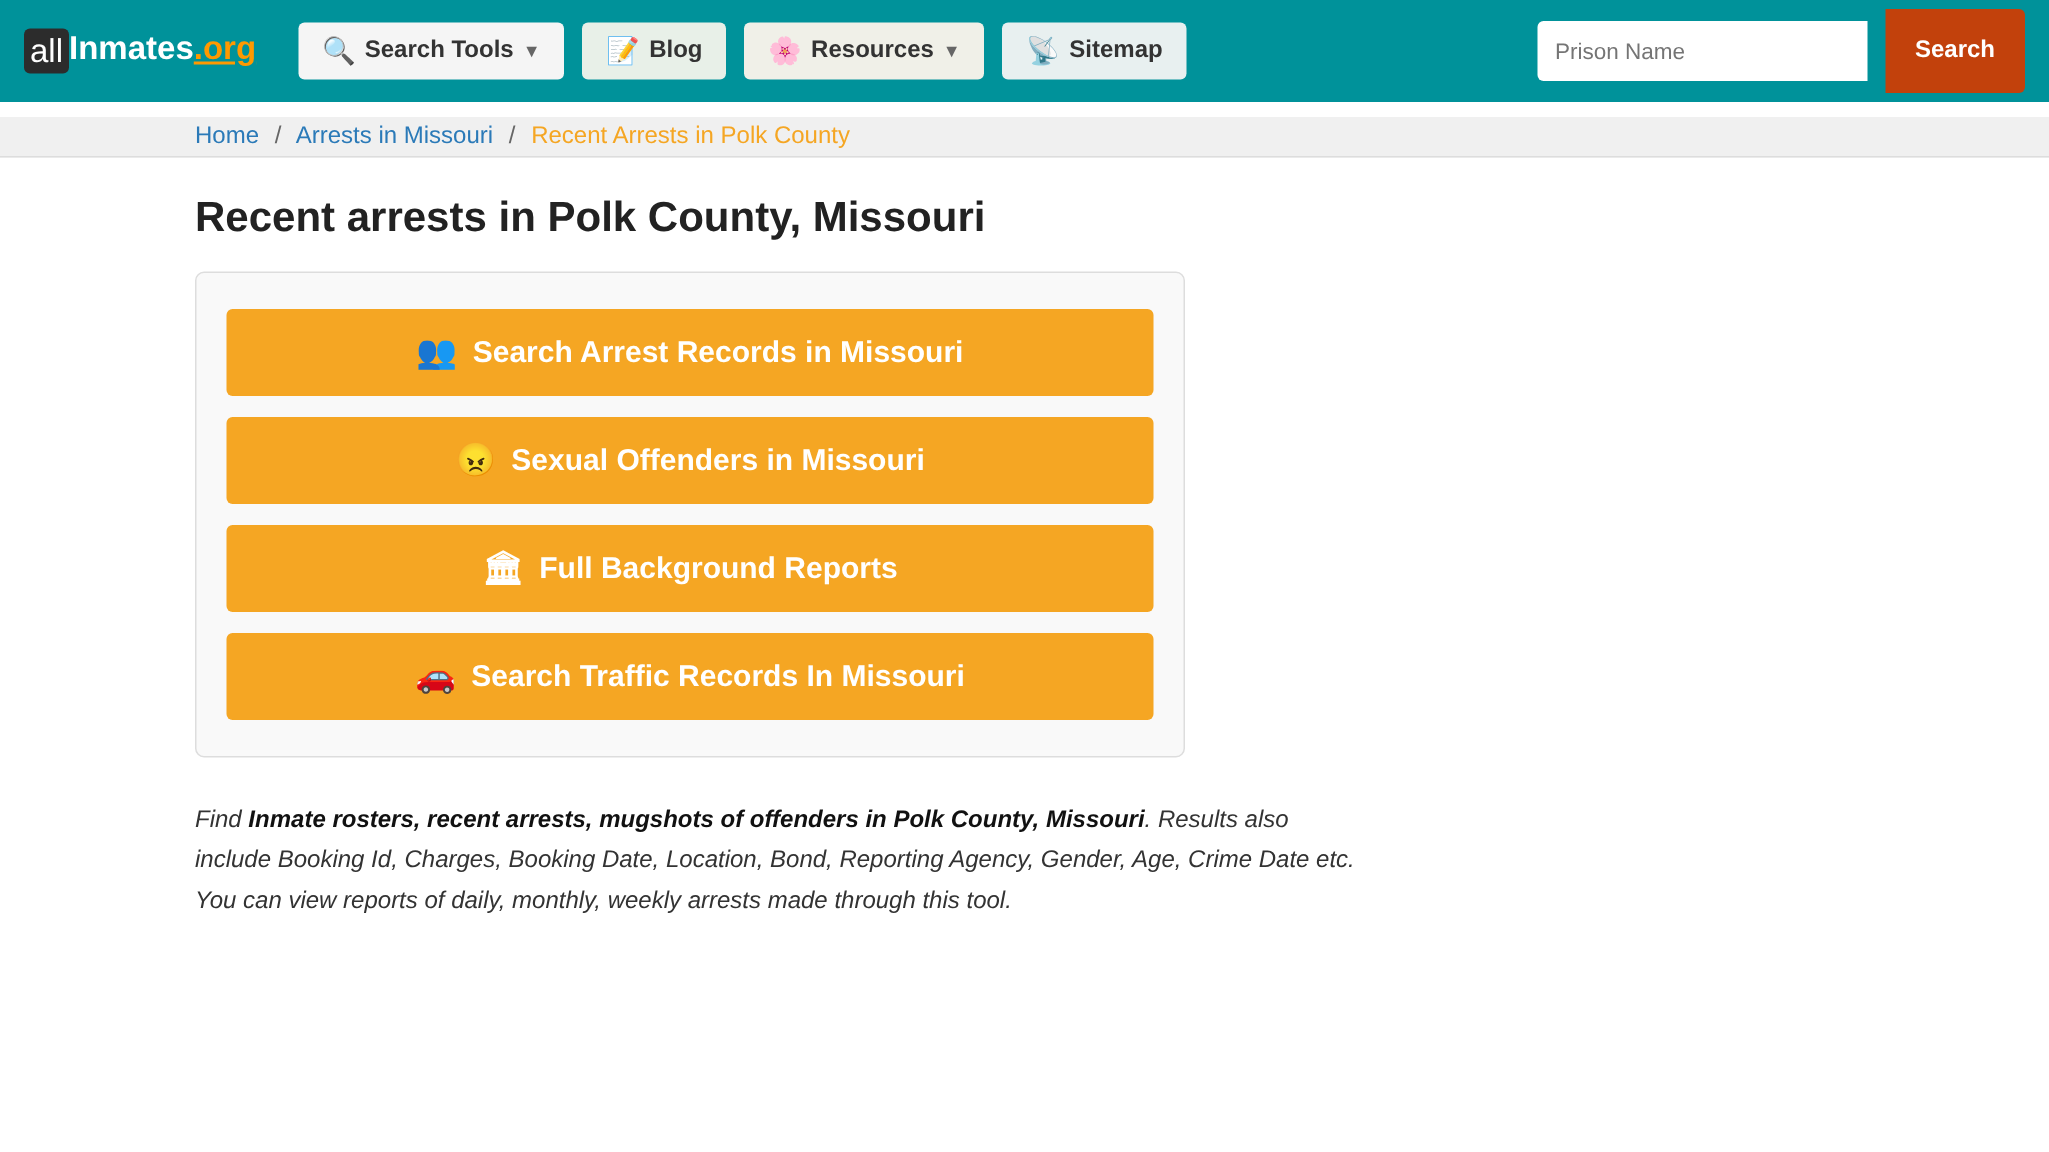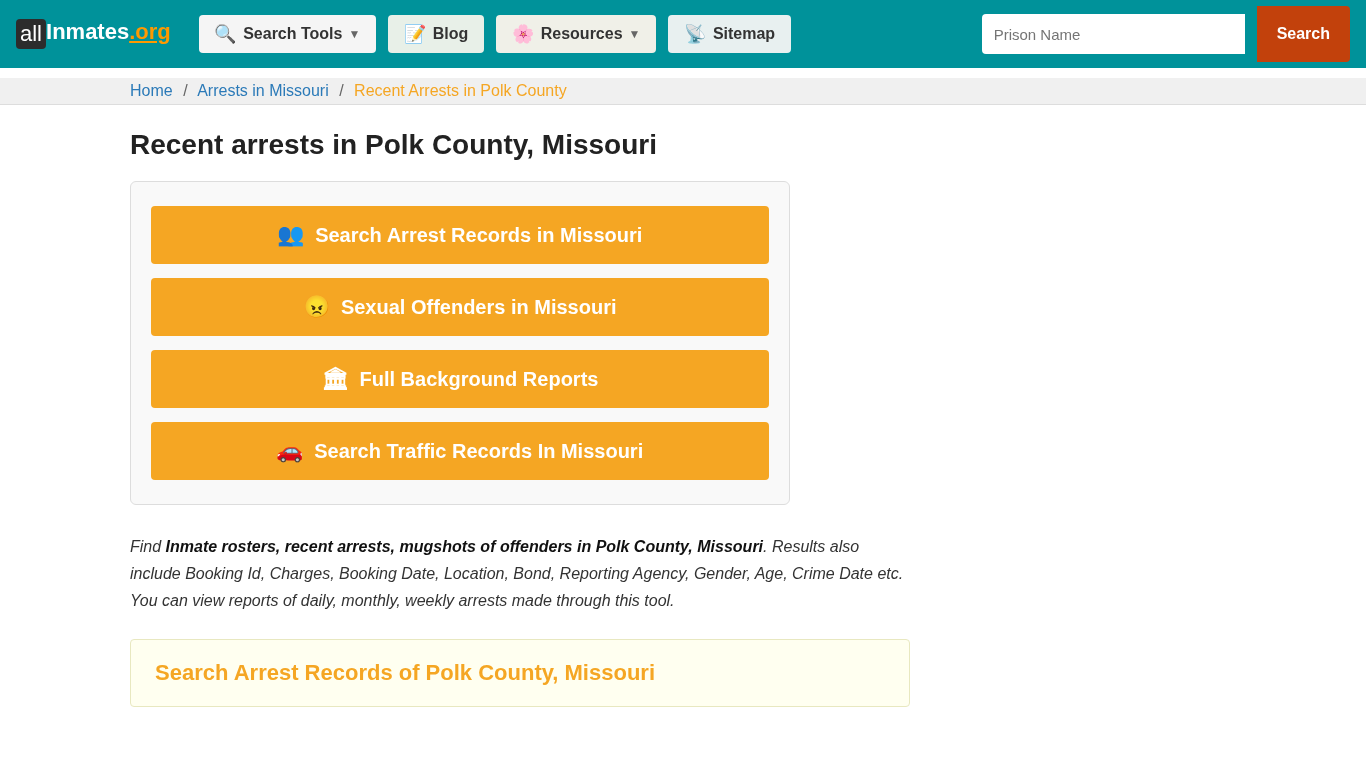--- a/index.html
+++ b/index.html
@@ -43,21 +43,21 @@
     .nav-btn.sitemap-btn { background: #e8f0f0; }
 
     .nav-spacer { flex: 1; }
 
     .search-input {
       height: 40px;
       padding: 0 12px;
       border: none;
       border-radius: 4px 0 0 4px;
       font-size: 15px;
-      width: 263px;
+      width: 220px;
       color: #999;
       outline: none;
     }
     .search-btn {
       height: 56px;
       background: #c2410c;
       color: #fff;
       border: none;
       border-radius: 0 4px 4px 0;
       padding: 0 20px;
@@ -218,16 +218,13 @@
       <button class="action-btn">
         <span class="btn-icon">🚗</span>
         <span>Search Traffic Records In Missouri</span>
       </button>
     </div>
 
   <p class="description">
     <span>Find </span><strong>Inmate rosters, recent arrests, mugshots of offenders in Polk County, Missouri</strong><span>. Results also include Booking Id, Charges, Booking Date, Location, Bond, Reporting Agency, Gender, Age, Crime Date etc. You can view reports of daily, monthly, weekly arrests made through this tool.</span>
   </p>
 
-  <div class="search-section">
-    <div class="search-section-title">Search Arrest Records of Polk County, Missouri</div>
-  </div>
 </div>
 
 </body></html>

